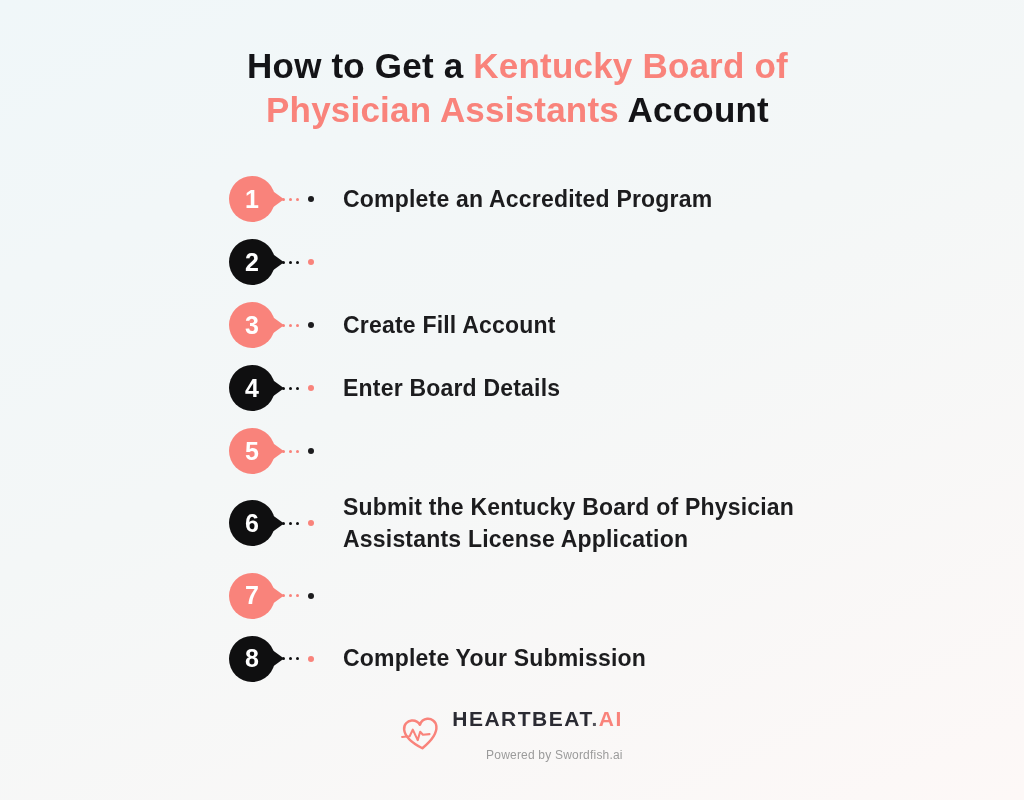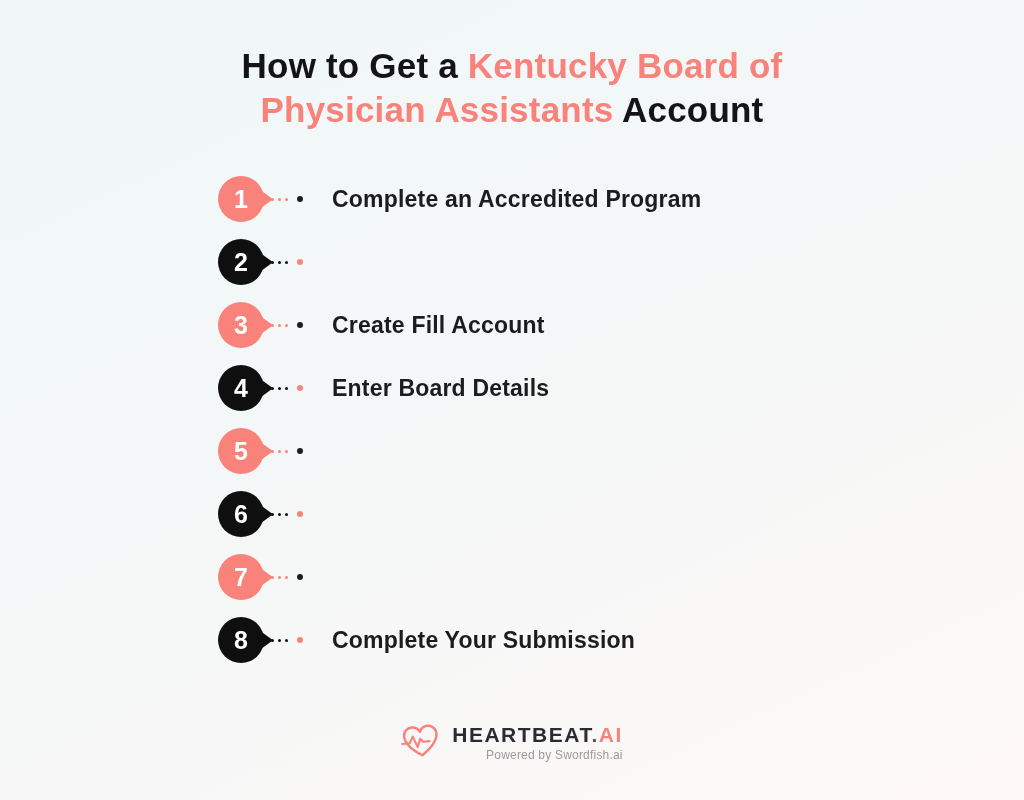--- a/index.html
+++ b/index.html
@@ -4,21 +4,21 @@
 <style>
   * { margin: 0; padding: 0; box-sizing: border-box; }
   html, body { width: 1024px; height: 800px; overflow: hidden; }
   body {
     font-family: "Liberation Sans", "DejaVu Sans", sans-serif;
     background: linear-gradient(155deg, #F0F7F9 0%, #F4F7F7 45%, #FDF8F7 100%);
     position: relative;
   }
   .page {
     width: 1024px; height: 800px;
-    display: flex; flex-direction: column;
+    display: flex; flex-direction: column; padding-left: 11px;
   }
 
   
   .title {
     margin-top: 44px;
     text-align: center;
     font-size: 35px;
     font-weight: 800;
     line-height: 1.26;
     color: #141417;
@@ -92,35 +92,35 @@
     letter-spacing: 0.2px;
   }
 
   
   .footer {
     position: absolute;
     left: 0; right: 0;
     bottom: 38px;
     display: flex;
     justify-content: center;
-    align-items: flex-start;
+    align-items: center;
     gap: 11px;
   }
   .heart-icon { width: 40px; height: 38px; transform: rotate(-6deg); }
   .brand-block { display: flex; flex-direction: column; align-items: flex-end; }
   .wordmark {
     font-size: 21px;
     font-weight: 800;
     letter-spacing: 1.5px;
     color: #2B2B33;
   }
   .wordmark .tld { color: #F9837B; }
   .wordmark .sep { color: #55555c; }
   .tagline {
-    margin-top: 1px;
+    margin-top: 17px;
     font-size: 12px;
     color: #9B9B9B;
     letter-spacing: 0.2px;
   }
 </style>
 </head>
 <body>
 
 <div class="page">
 
@@ -200,20 +200,21 @@
       <div class="badge">
           <span>6</span>
           <span class="tail"></span>
         </div>
       <div class="connector">
           <span class="mini-dot"></span>
           <span class="mini-dot"></span>
           <span class="mini-dot"></span>
           <span class="end-dot"></span>
         </div>
+      <div class="step-label">Submit the Kentucky Board of Physician Assistants License Application</div>
     </div>
 
     <div class="step-row accent-row">
       <div class="badge">
           <span>7</span>
           <span class="tail"></span>
         </div>
       <div class="connector">
           <span class="mini-dot"></span>
           <span class="mini-dot"></span>

